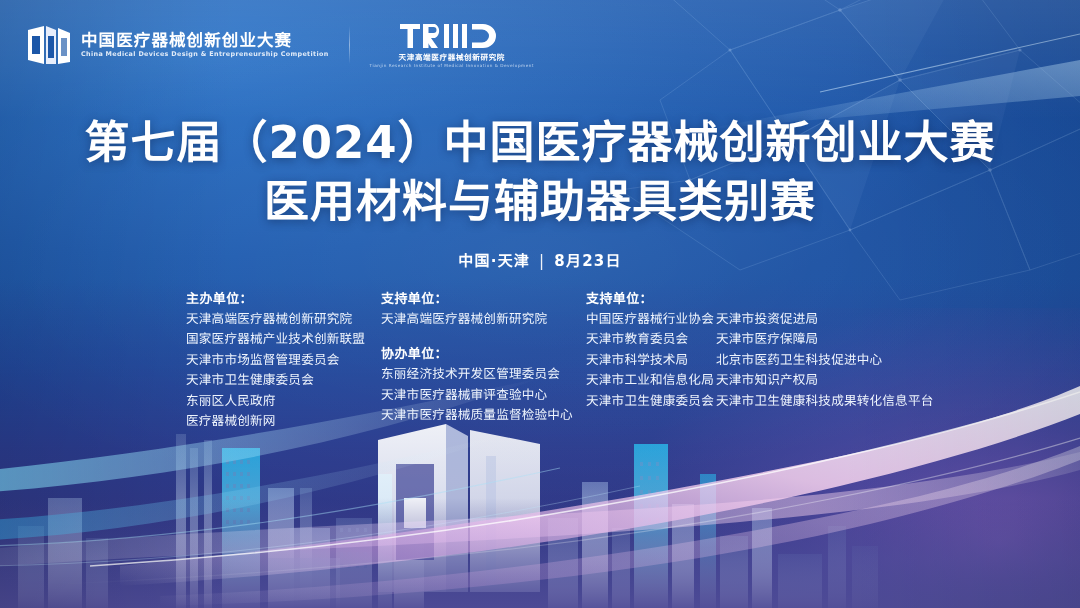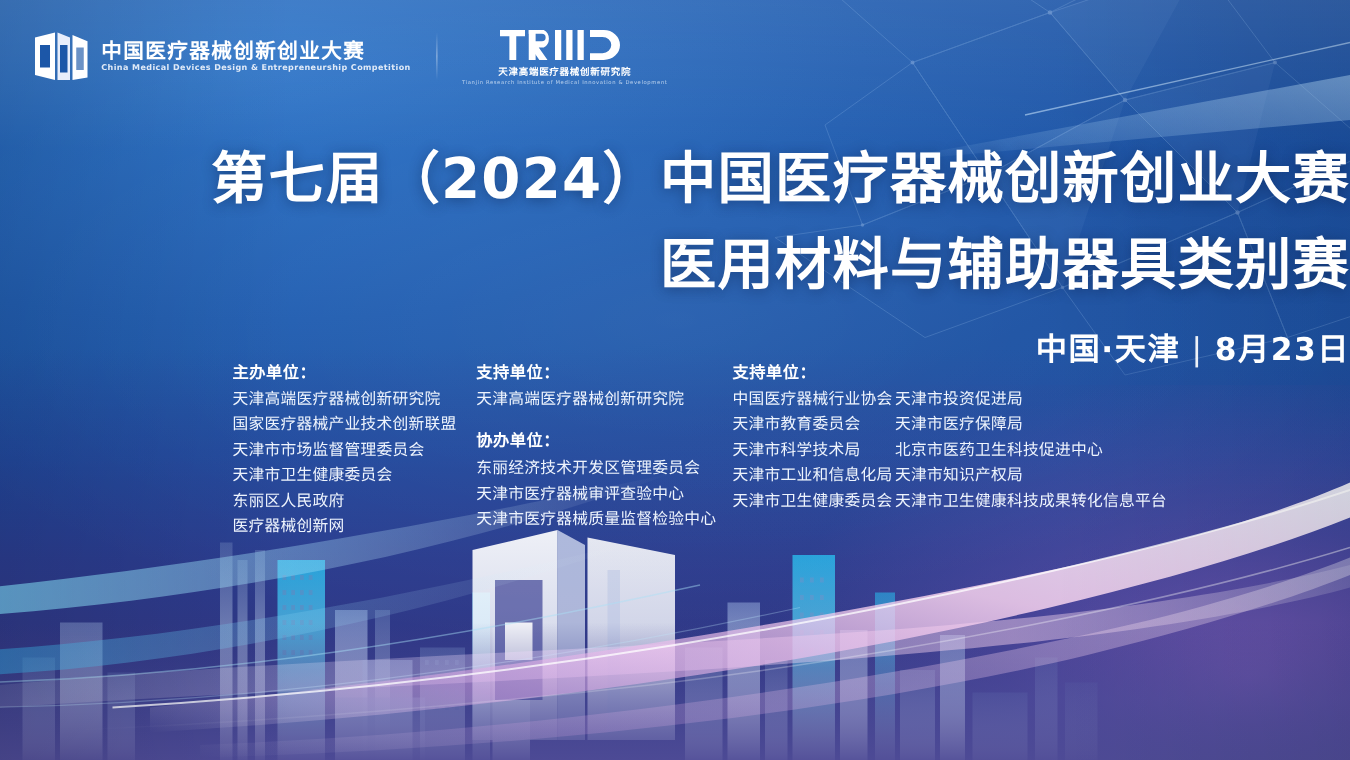--- a/index.html
+++ b/index.html
@@ -134,46 +134,46 @@
     letter-spacing: 0.5px;
     white-space: nowrap;
     line-height: 1;
     opacity: 0.85;
   }
 
   
   .title-wrap {
     position: absolute;
     left: 0; right: 0; top: 116px;
-    text-align: right;
+    text-align: center;
     z-index: 8;
   }
   .title-l1 {
     color: #ffffff;
     font-size: 45px;
     font-weight: 700;
     letter-spacing: 1px;
     line-height: 1.18;
     text-shadow: 0 2px 10px rgba(8,28,70,0.45);
     white-space: nowrap;
   }
   .title-l2 {
     color: #ffffff;
     font-size: 45px;
     font-weight: 700;
     letter-spacing: 1px;
     line-height: 1.2;
-    margin-top: 16px;
+    margin-top: 6px;
     text-shadow: 0 2px 10px rgba(8,28,70,0.45);
     white-space: nowrap;
   }
   .subtitle {
     margin-top: 20px;
     color: #ffffff;
-    font-size: 25px;
+    font-size: 15px;
     font-weight: 700;
     letter-spacing: 1.2px;
     white-space: nowrap;
   }
   .subtitle .sep {
     display: inline-block;
     margin: 0 9px;
     font-weight: 400;
     opacity: 0.92;
   }

